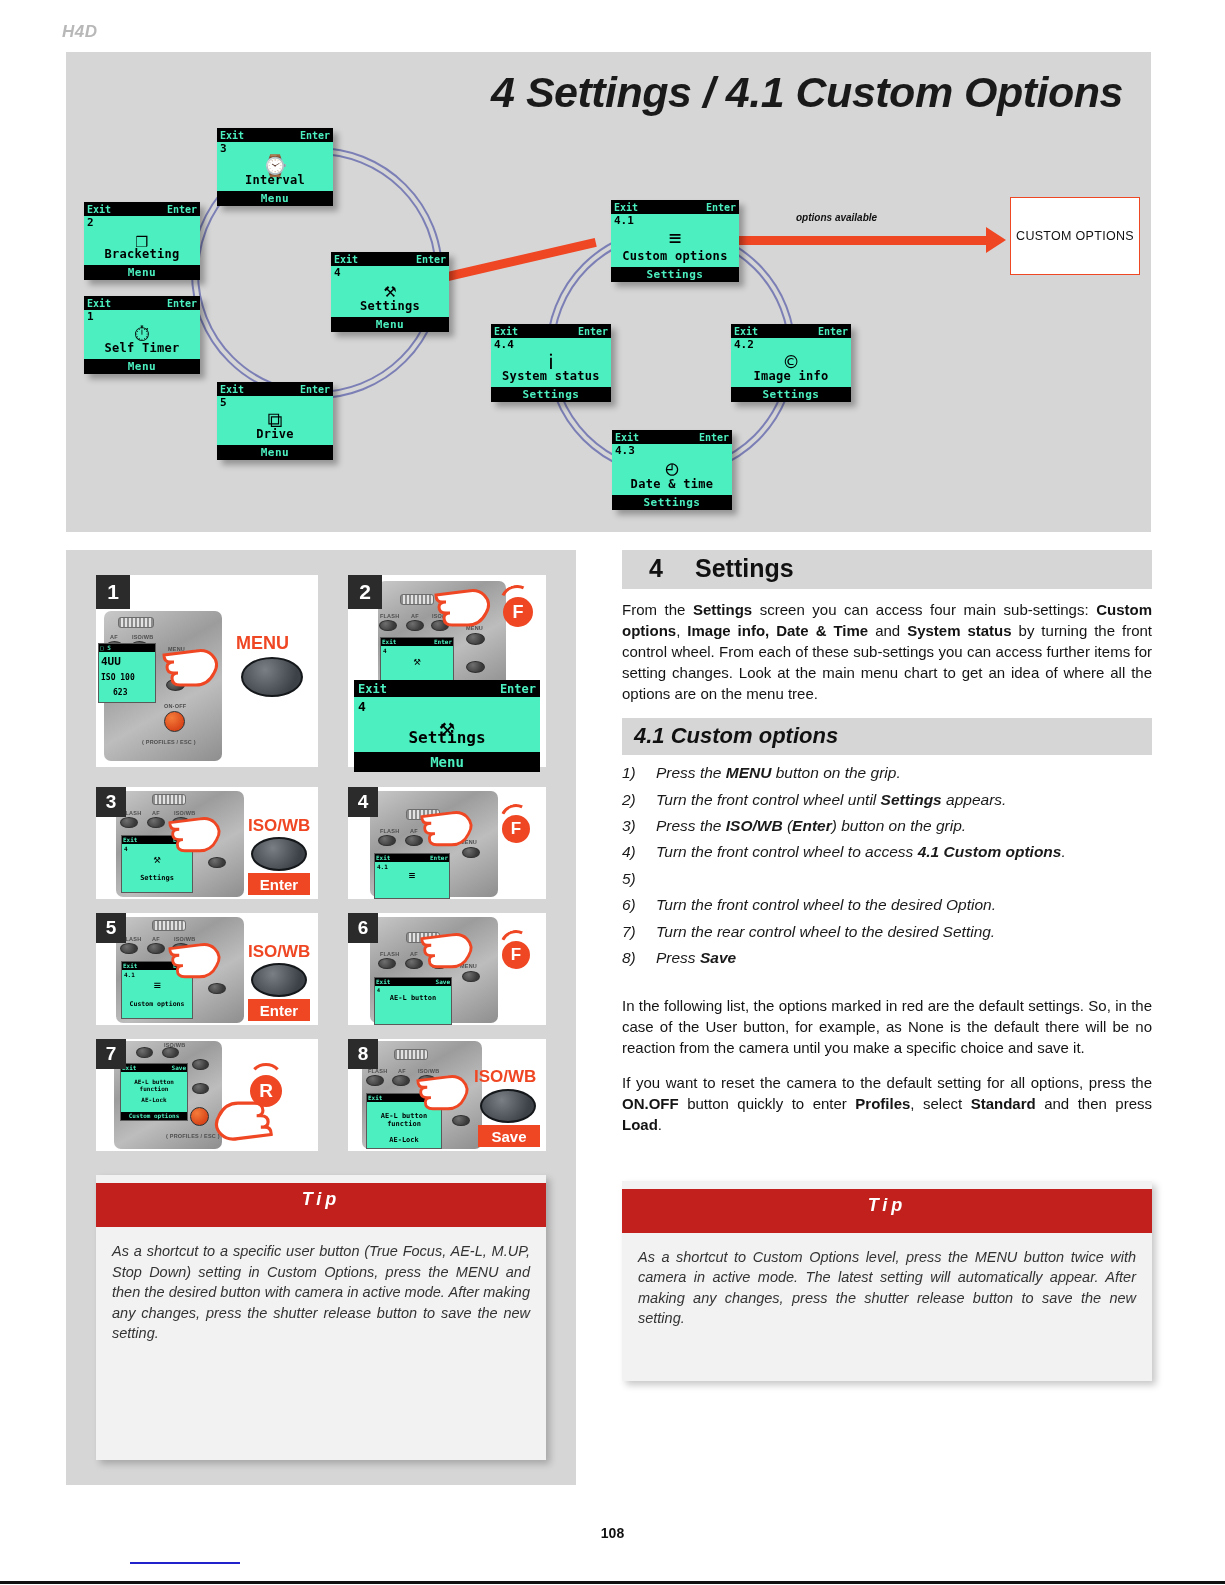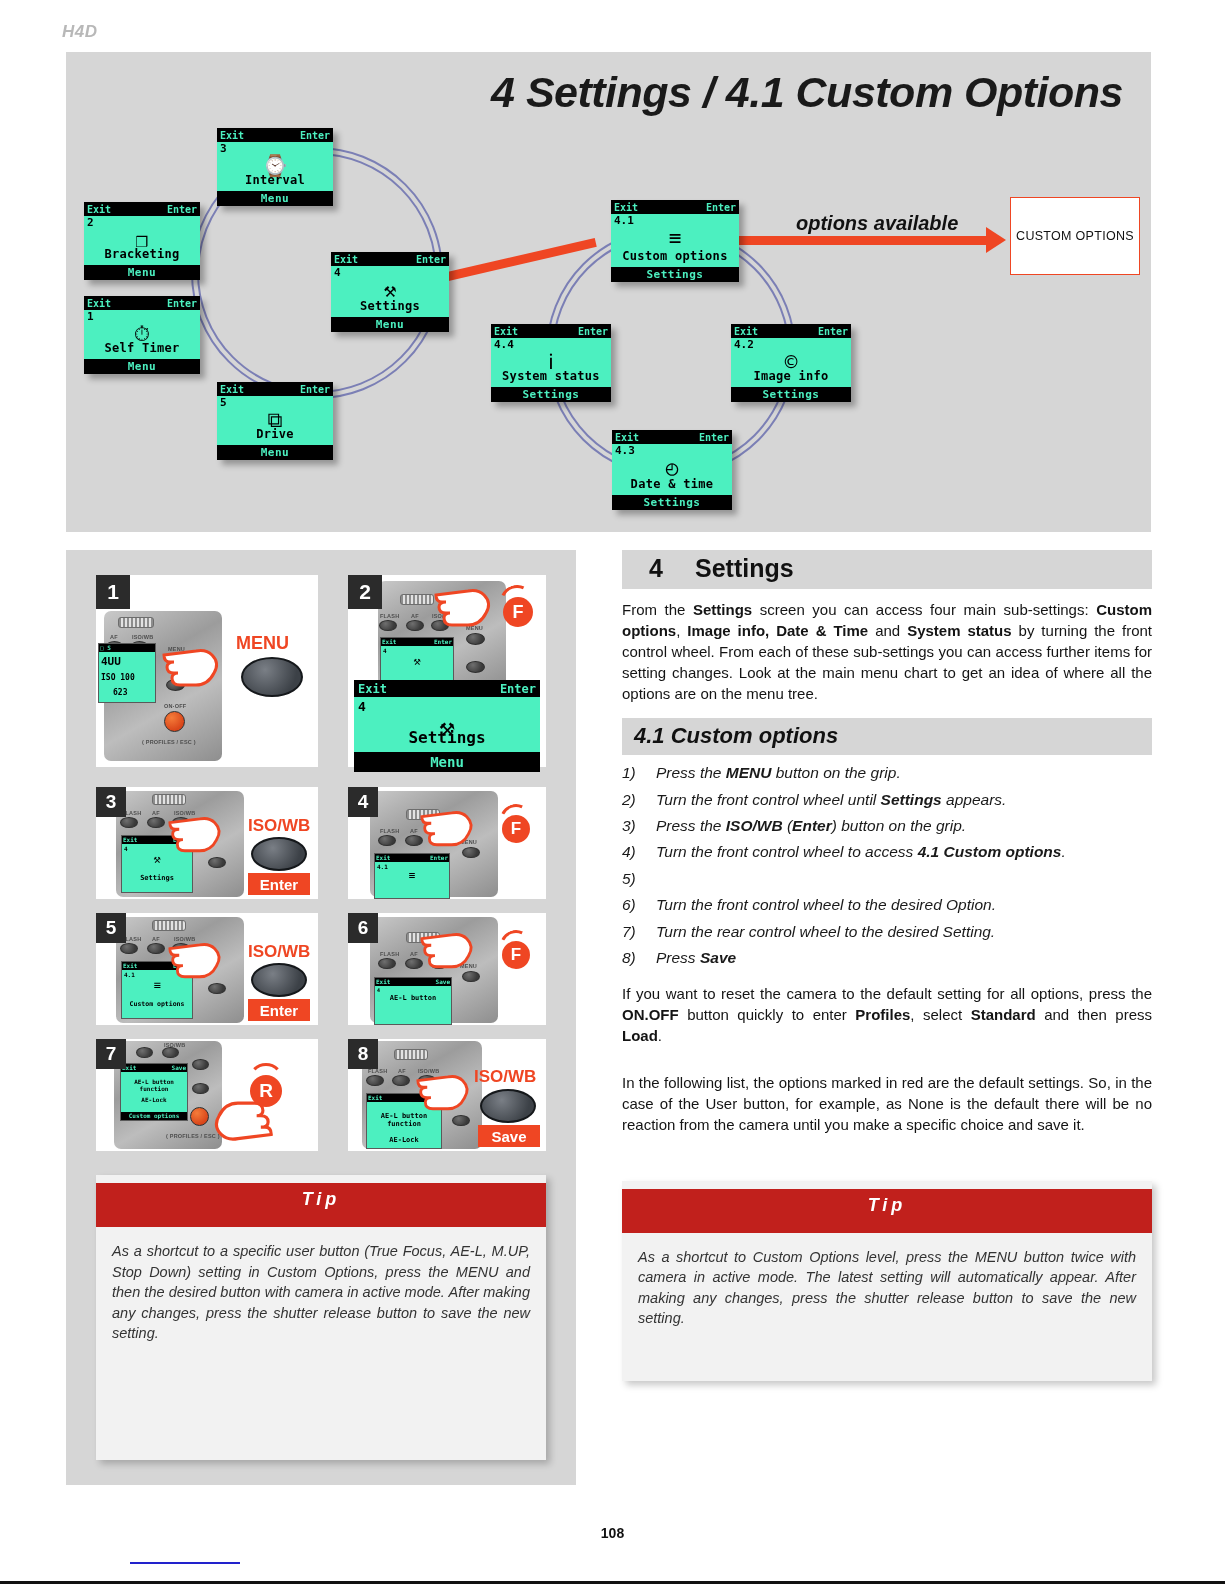--- a/index.html
+++ b/index.html
@@ -85,21 +85,21 @@
     border-top:13px solid transparent;
     border-bottom:13px solid transparent;
     border-left:20px solid #ef4623;
   }
   .callout-box {
     position:absolute; border:1.5px solid #ef4623; background:#fff;
     display:flex; align-items:center; justify-content:center;
     font-size:12.5px; letter-spacing:0.3px; color:#111;
   }
   .callout-label {
-    position:absolute; font-style:italic; font-weight:bold; font-size:20px; color:#111;
+    position:absolute; font-style:italic; font-weight:bold; font-size:10px; color:#111;
   }
 
   
   .left-col {
     position:absolute; left:66px; top:550px;
     width:510px; height:935px;
     background:#d6d6d6;
   }
   .step {
     position:absolute; background:#ffffff;
@@ -634,23 +634,23 @@
       <li>
         <span class="idx">7)</span>
         <span>Turn the rear control wheel to the desired Setting.</span>
       </li>
       <li>
         <span class="idx">8)</span>
         <span>Press <b>Save</b></span>
       </li>
     </ol>
 
+  <p class="body" style="margin-top:26px;">In the following list, the options marked in red are the default settings. So, in the case of the User button, for example, as None is the default there will be no reaction from the camera until you make a specific choice and save it.</p>
+
   <p class="body" style="margin-top:14px;">If you want to reset the camera to the default setting for all options, press the <b>ON.OFF</b> button quickly to enter <b>Profiles</b>, select <b>Standard</b> and then press <b>Load</b>.</p>
-
-  <p class="body" style="margin-top:26px;">In the following list, the options marked in red are the default settings. So, in the case of the User button, for example, as None is the default there will be no reaction from the camera until you make a specific choice and save it.</p>
 
   <div class="tipbox" style="position:relative; margin-top:46px; width:530px; height:200px;">
     <div style="height:8px;"></div>
     <div class="tip-head">Tip</div>
     <div class="tip-body">As a shortcut to Custom Options level, press the MENU button twice with camera in active mode. The latest setting will automatically appear. After making any changes, press the shutter release button to save the new setting.</div>
   </div>
 
 </div>
 
 <div class="footer-page">108</div>

